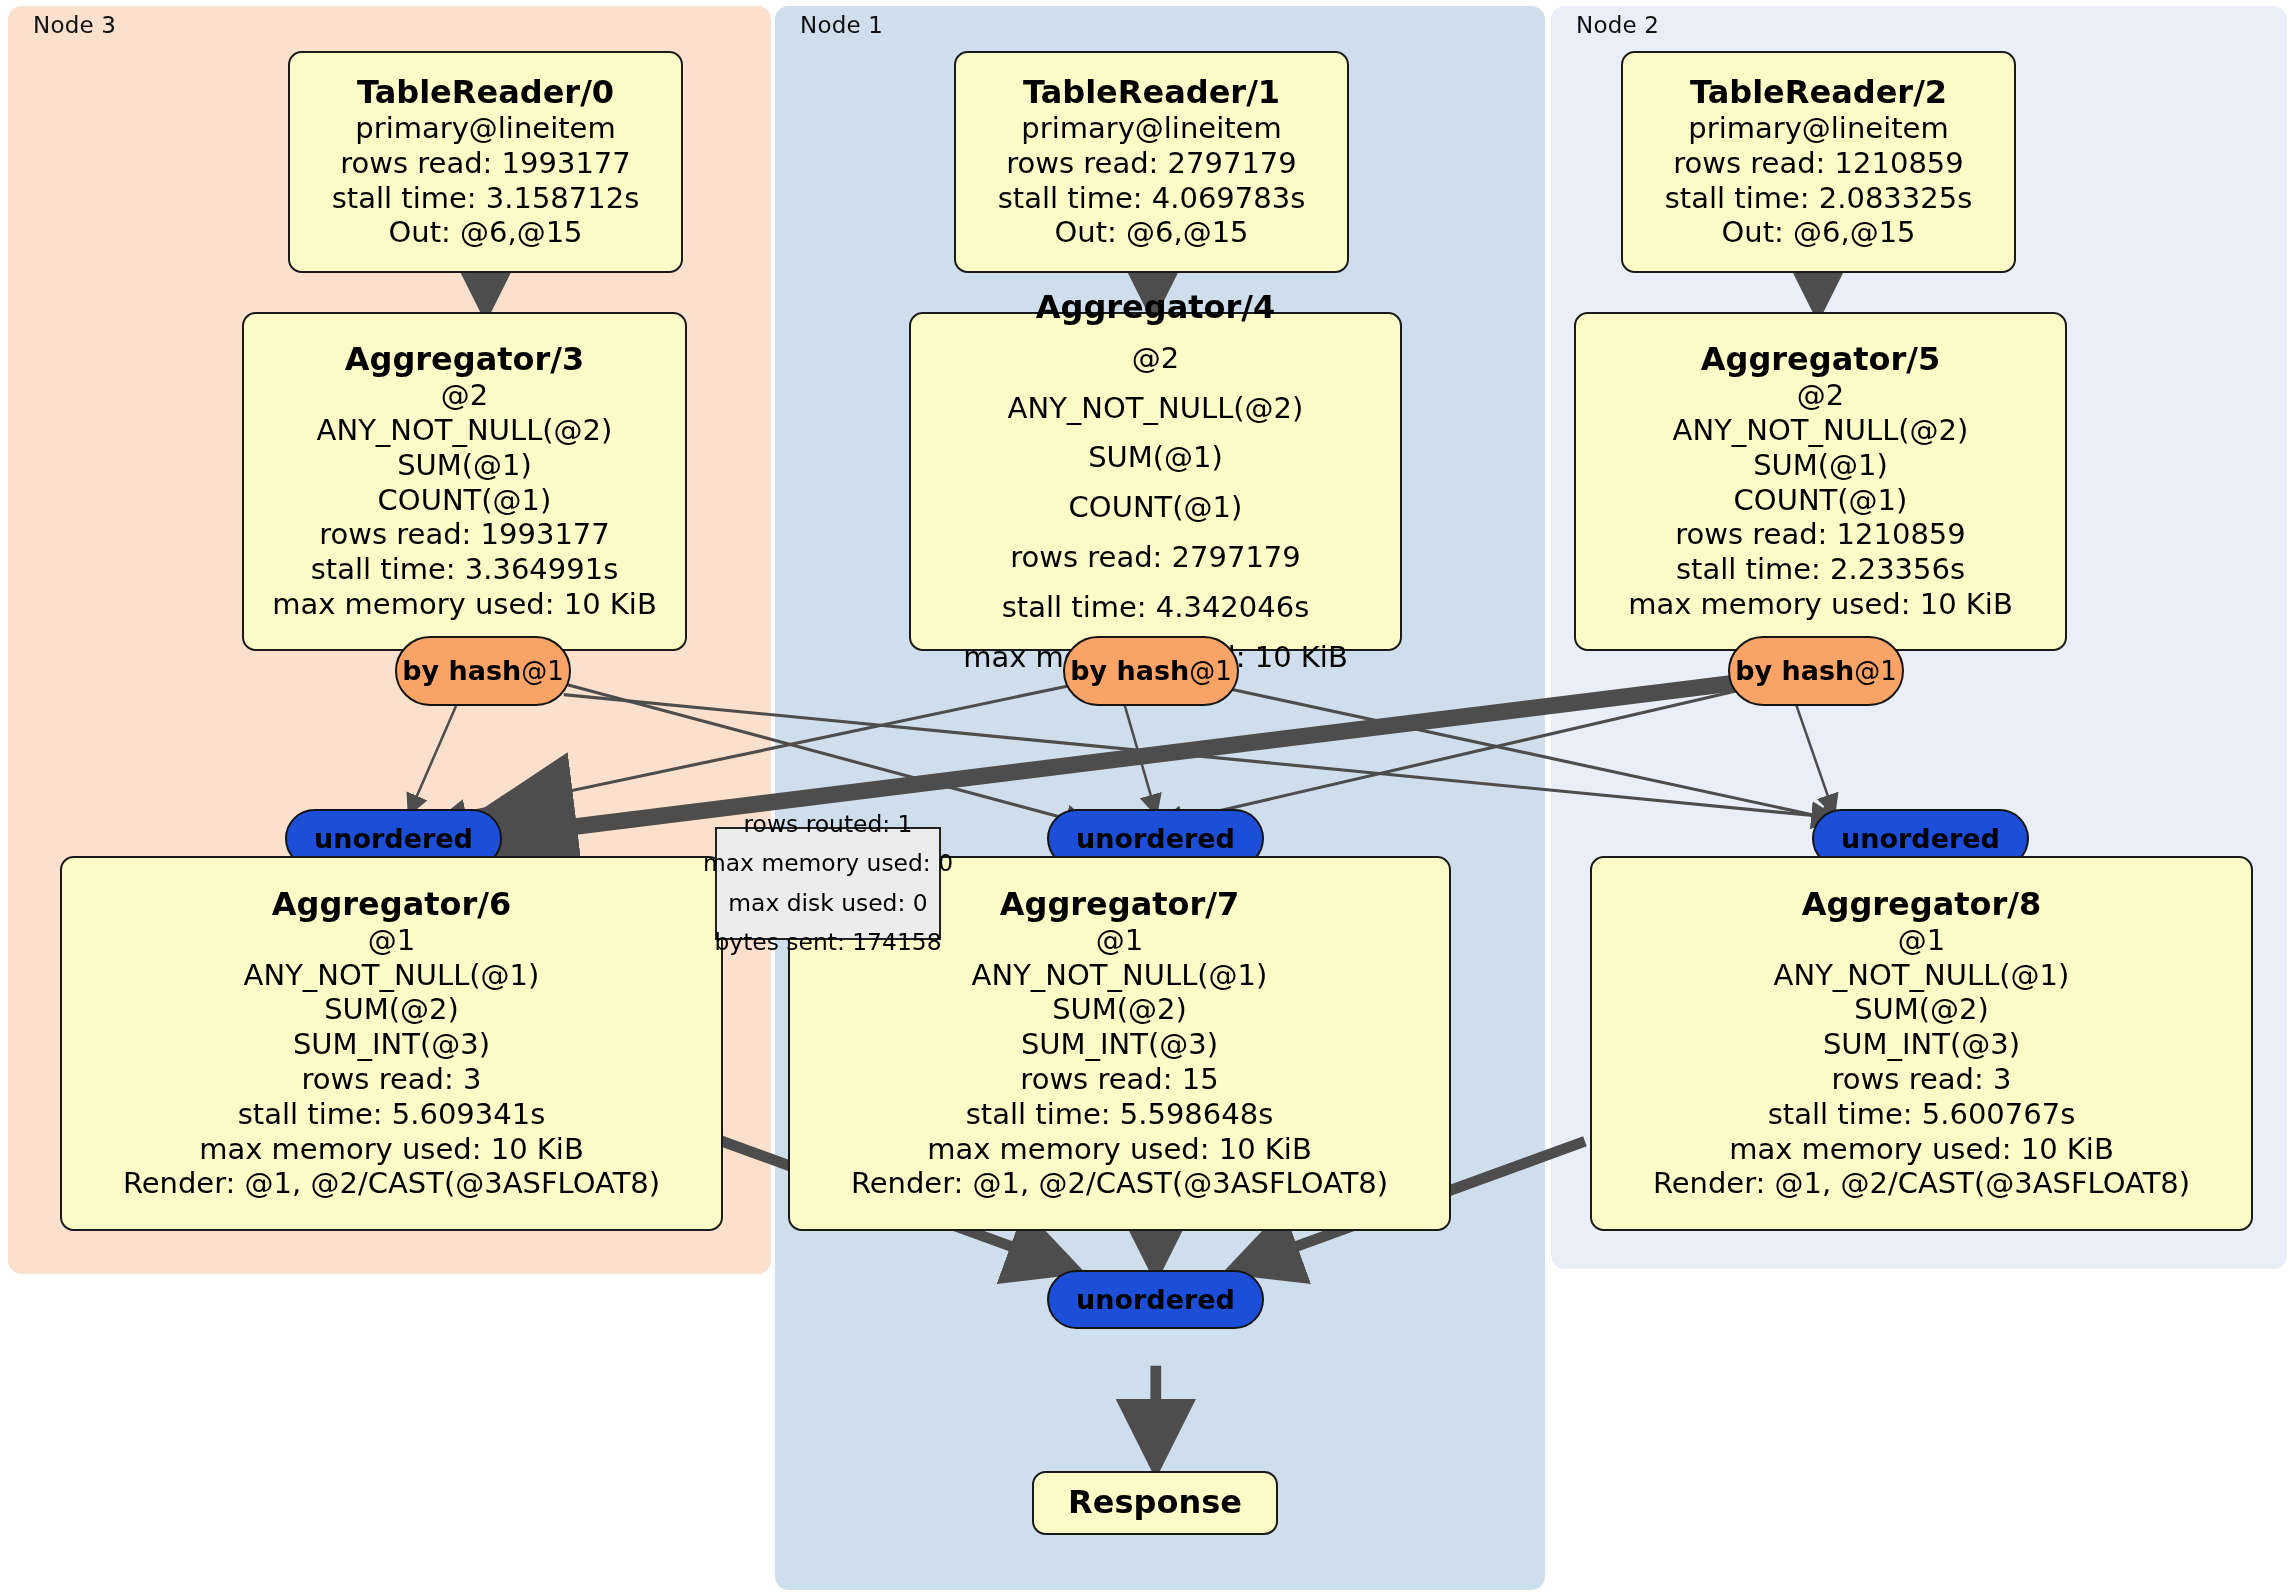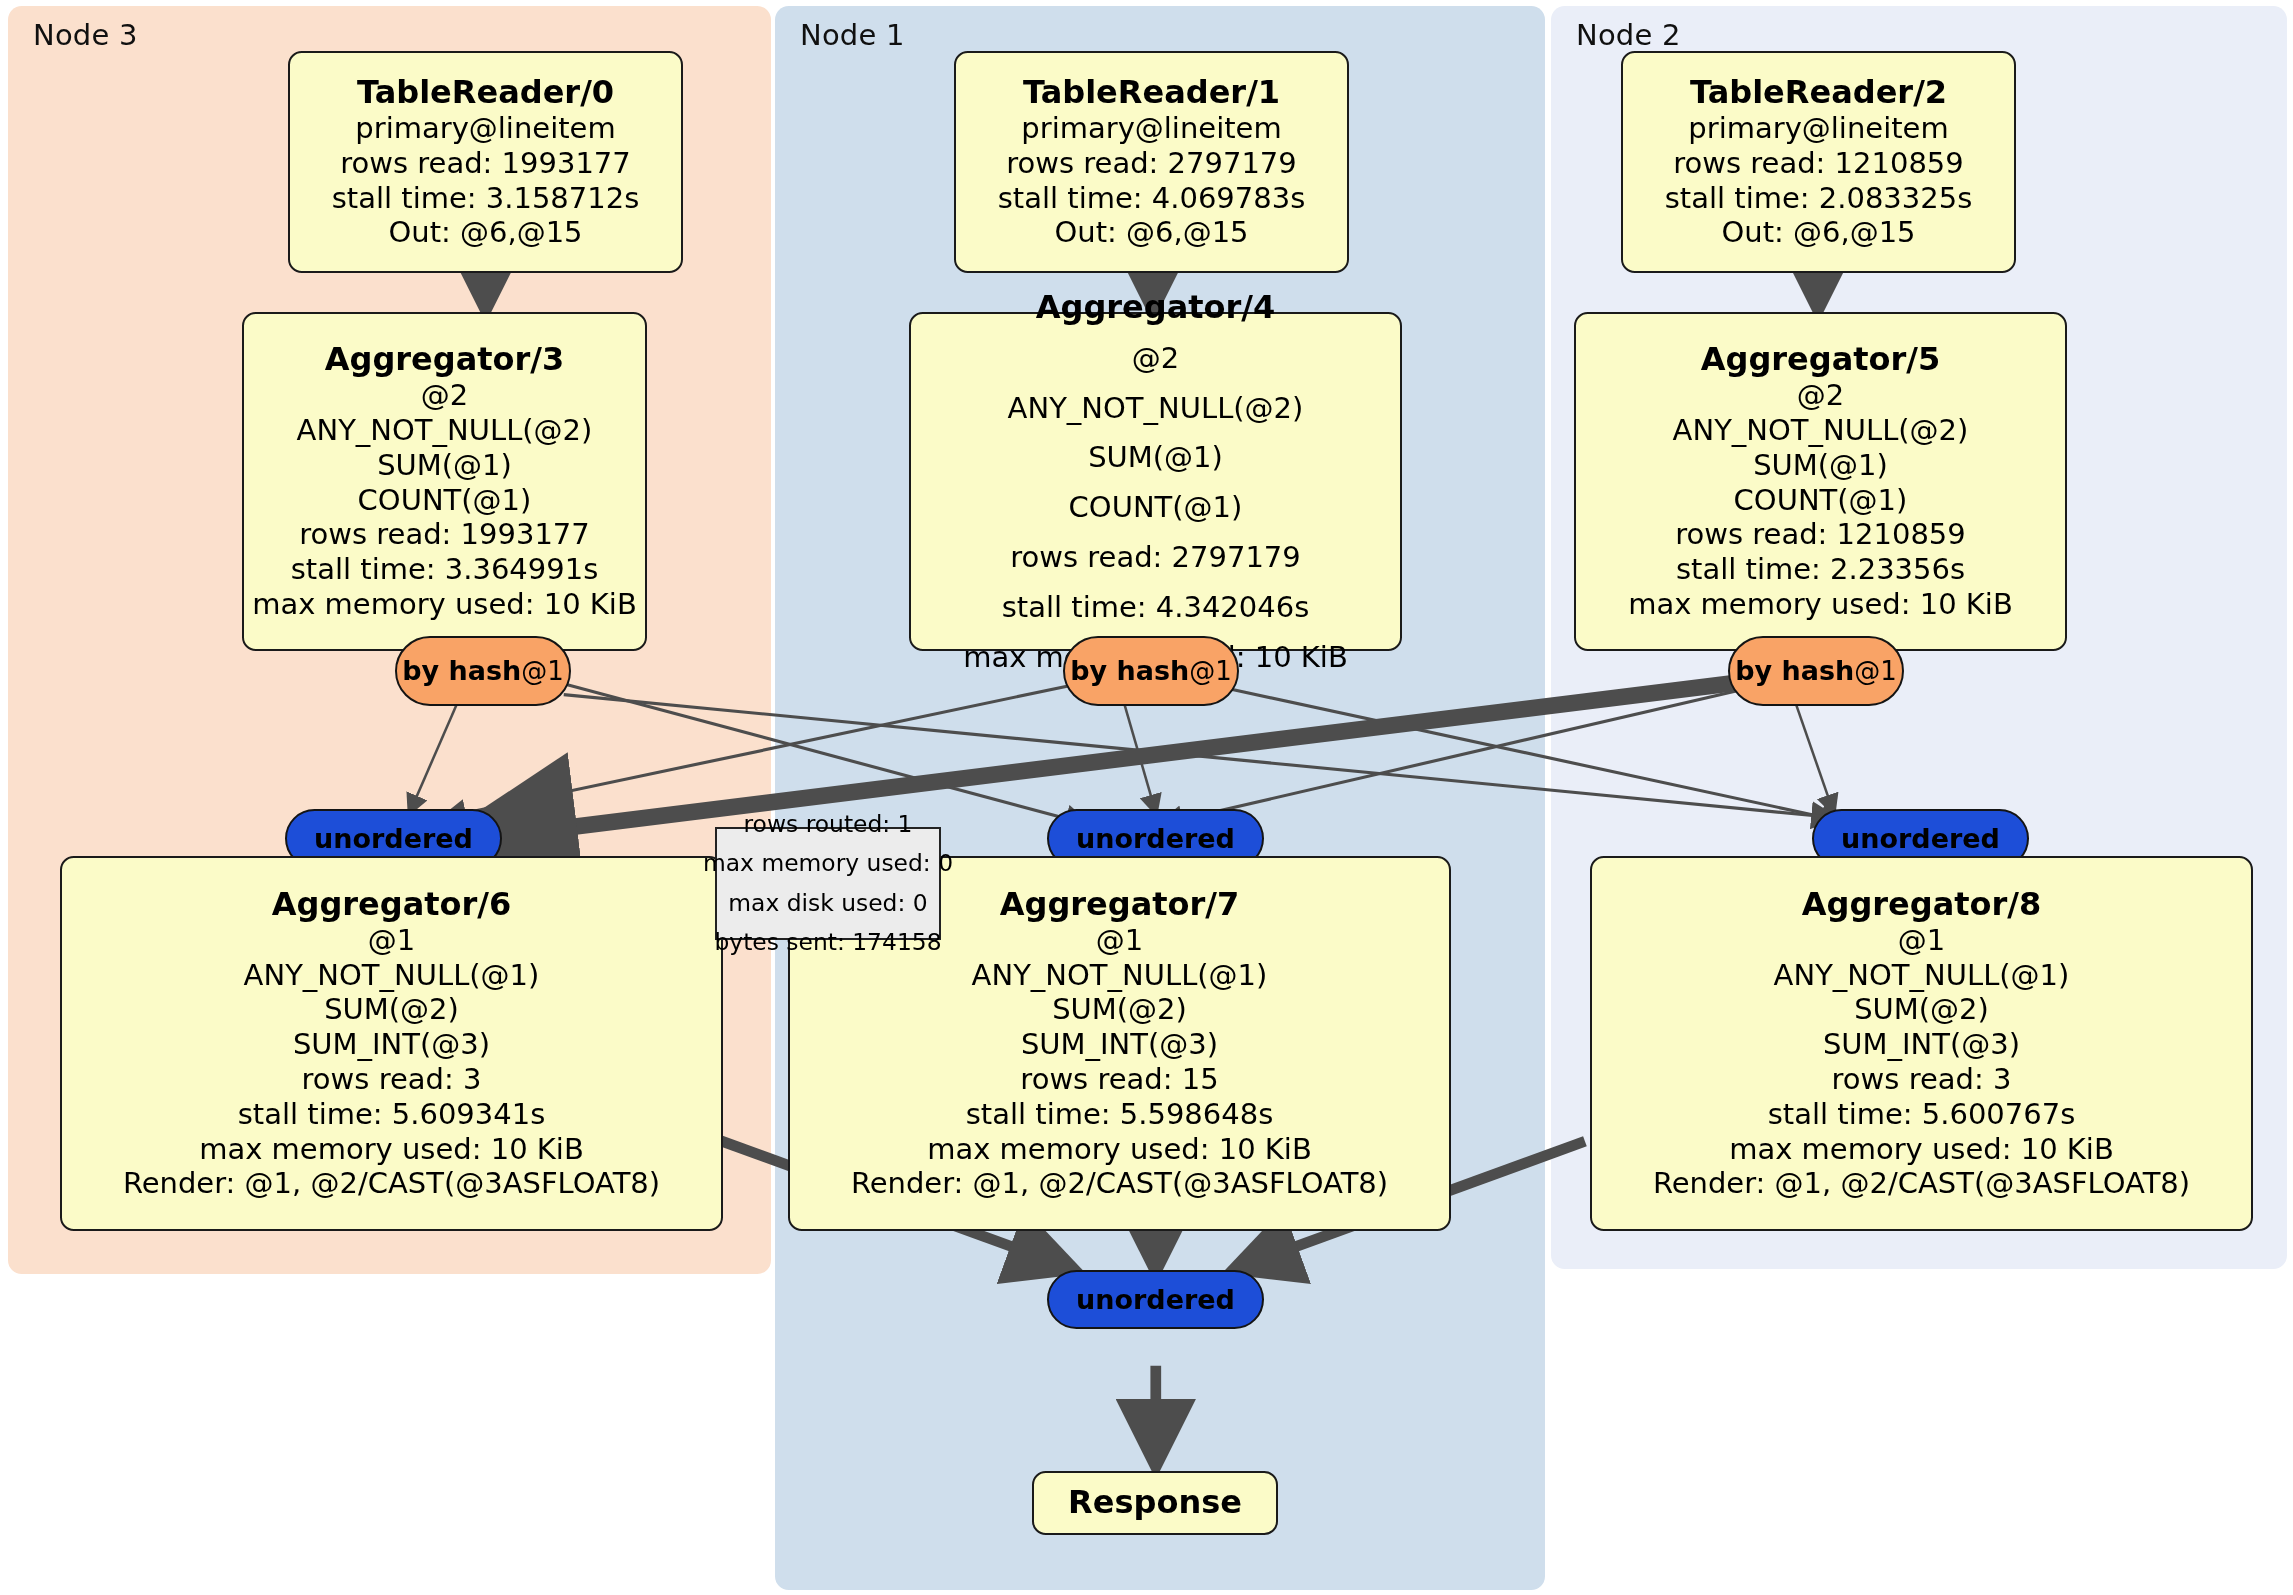--- a/index.html
+++ b/index.html
@@ -1,21 +1,21 @@
 <!DOCTYPE html>
 <html><head>
 <meta charset="utf-8">
 <style>
   html,body{margin:0;padding:0;background:#ffffff;}
   body{font-family:"DejaVu Sans","Liberation Sans",sans-serif;}
   #stage{position:relative;width:2294px;height:1596px;overflow:hidden;background:#fff;}
 
   
   .cluster{position:absolute;border-radius:13.7px;}
-  .cluster-label{position:absolute;font-size:29px;color:#101010;letter-spacing:0.2px;white-space:nowrap;margin-top:6px;}
+  .cluster-label{position:absolute;font-size:23px;color:#101010;letter-spacing:0.2px;white-space:nowrap;}
 
   
   #edges{position:absolute;left:0;top:0;width:2294px;height:1596px;pointer-events:none;}
 
   
   .node{position:absolute;background:#fbfbc8;border:2.4px solid #1a1a1a;border-radius:13.7px;
         box-sizing:border-box;text-align:center;display:flex;flex-direction:column;
         align-items:center;justify-content:center;}
   .node .ttl{font-weight:bold;font-size:32px;color:#000;line-height:1.16;}
   .node .ln{font-size:29px;color:#000;line-height:1.2;white-space:nowrap;}
@@ -95,21 +95,21 @@
     <div class="ln">Out: @6,@15</div>
   </div>
   <div class="node" style="left:1621px;top:51px;width:395px;height:222px;">
     <div class="ttl">TableReader/2</div>
     <div class="ln">primary@lineitem</div>
     <div class="ln">rows read: 1210859</div>
     <div class="ln">stall time: 2.083325s</div>
     <div class="ln">Out: @6,@15</div>
   </div>
 
-  <div class="node" style="left:242px;top:312px;width:405px;height:339px;">
+  <div class="node" style="left:242px;top:312px;width:445px;height:339px;">
     <div class="ttl">Aggregator/3</div>
     <div class="ln">@2</div>
     <div class="ln">ANY_NOT_NULL(@2)</div>
     <div class="ln">SUM(@1)</div>
     <div class="ln">COUNT(@1)</div>
     <div class="ln">rows read: 1993177</div>
     <div class="ln">stall time: 3.364991s</div>
     <div class="ln">max memory used: 10 KiB</div>
   </div>
   <div class="node" style="left:909px;top:312px;width:493px;height:339px;gap:15px;">

